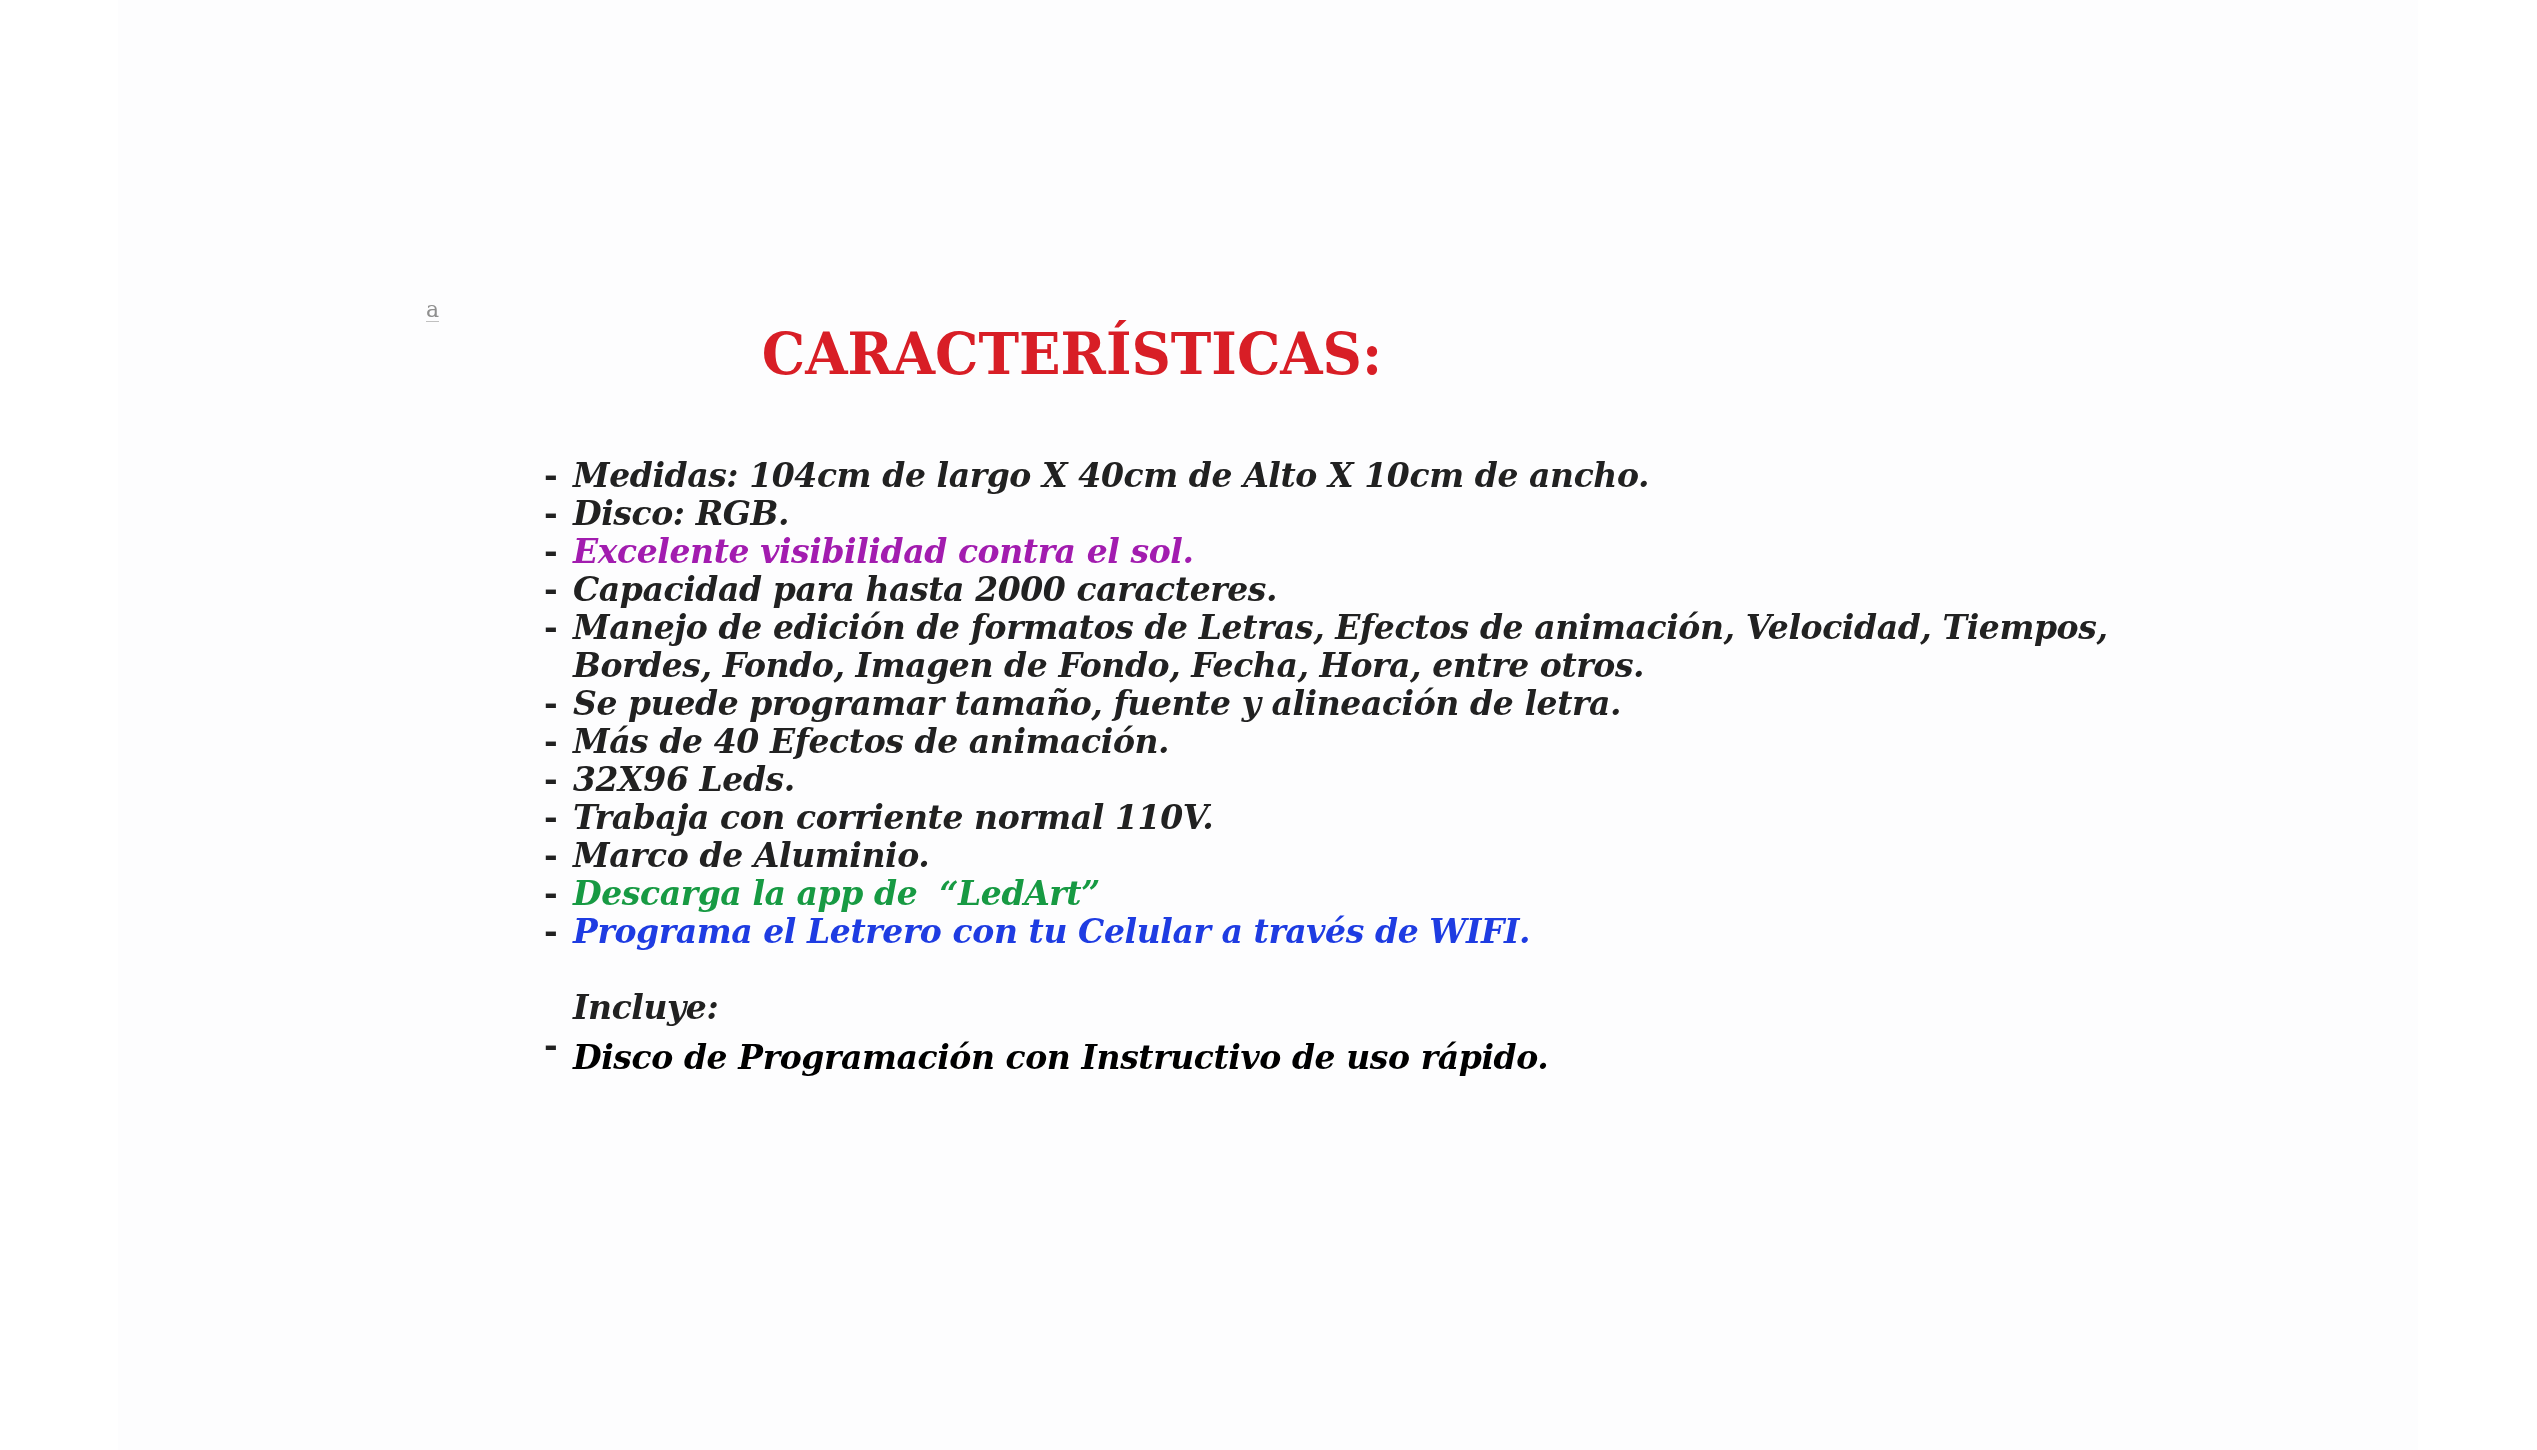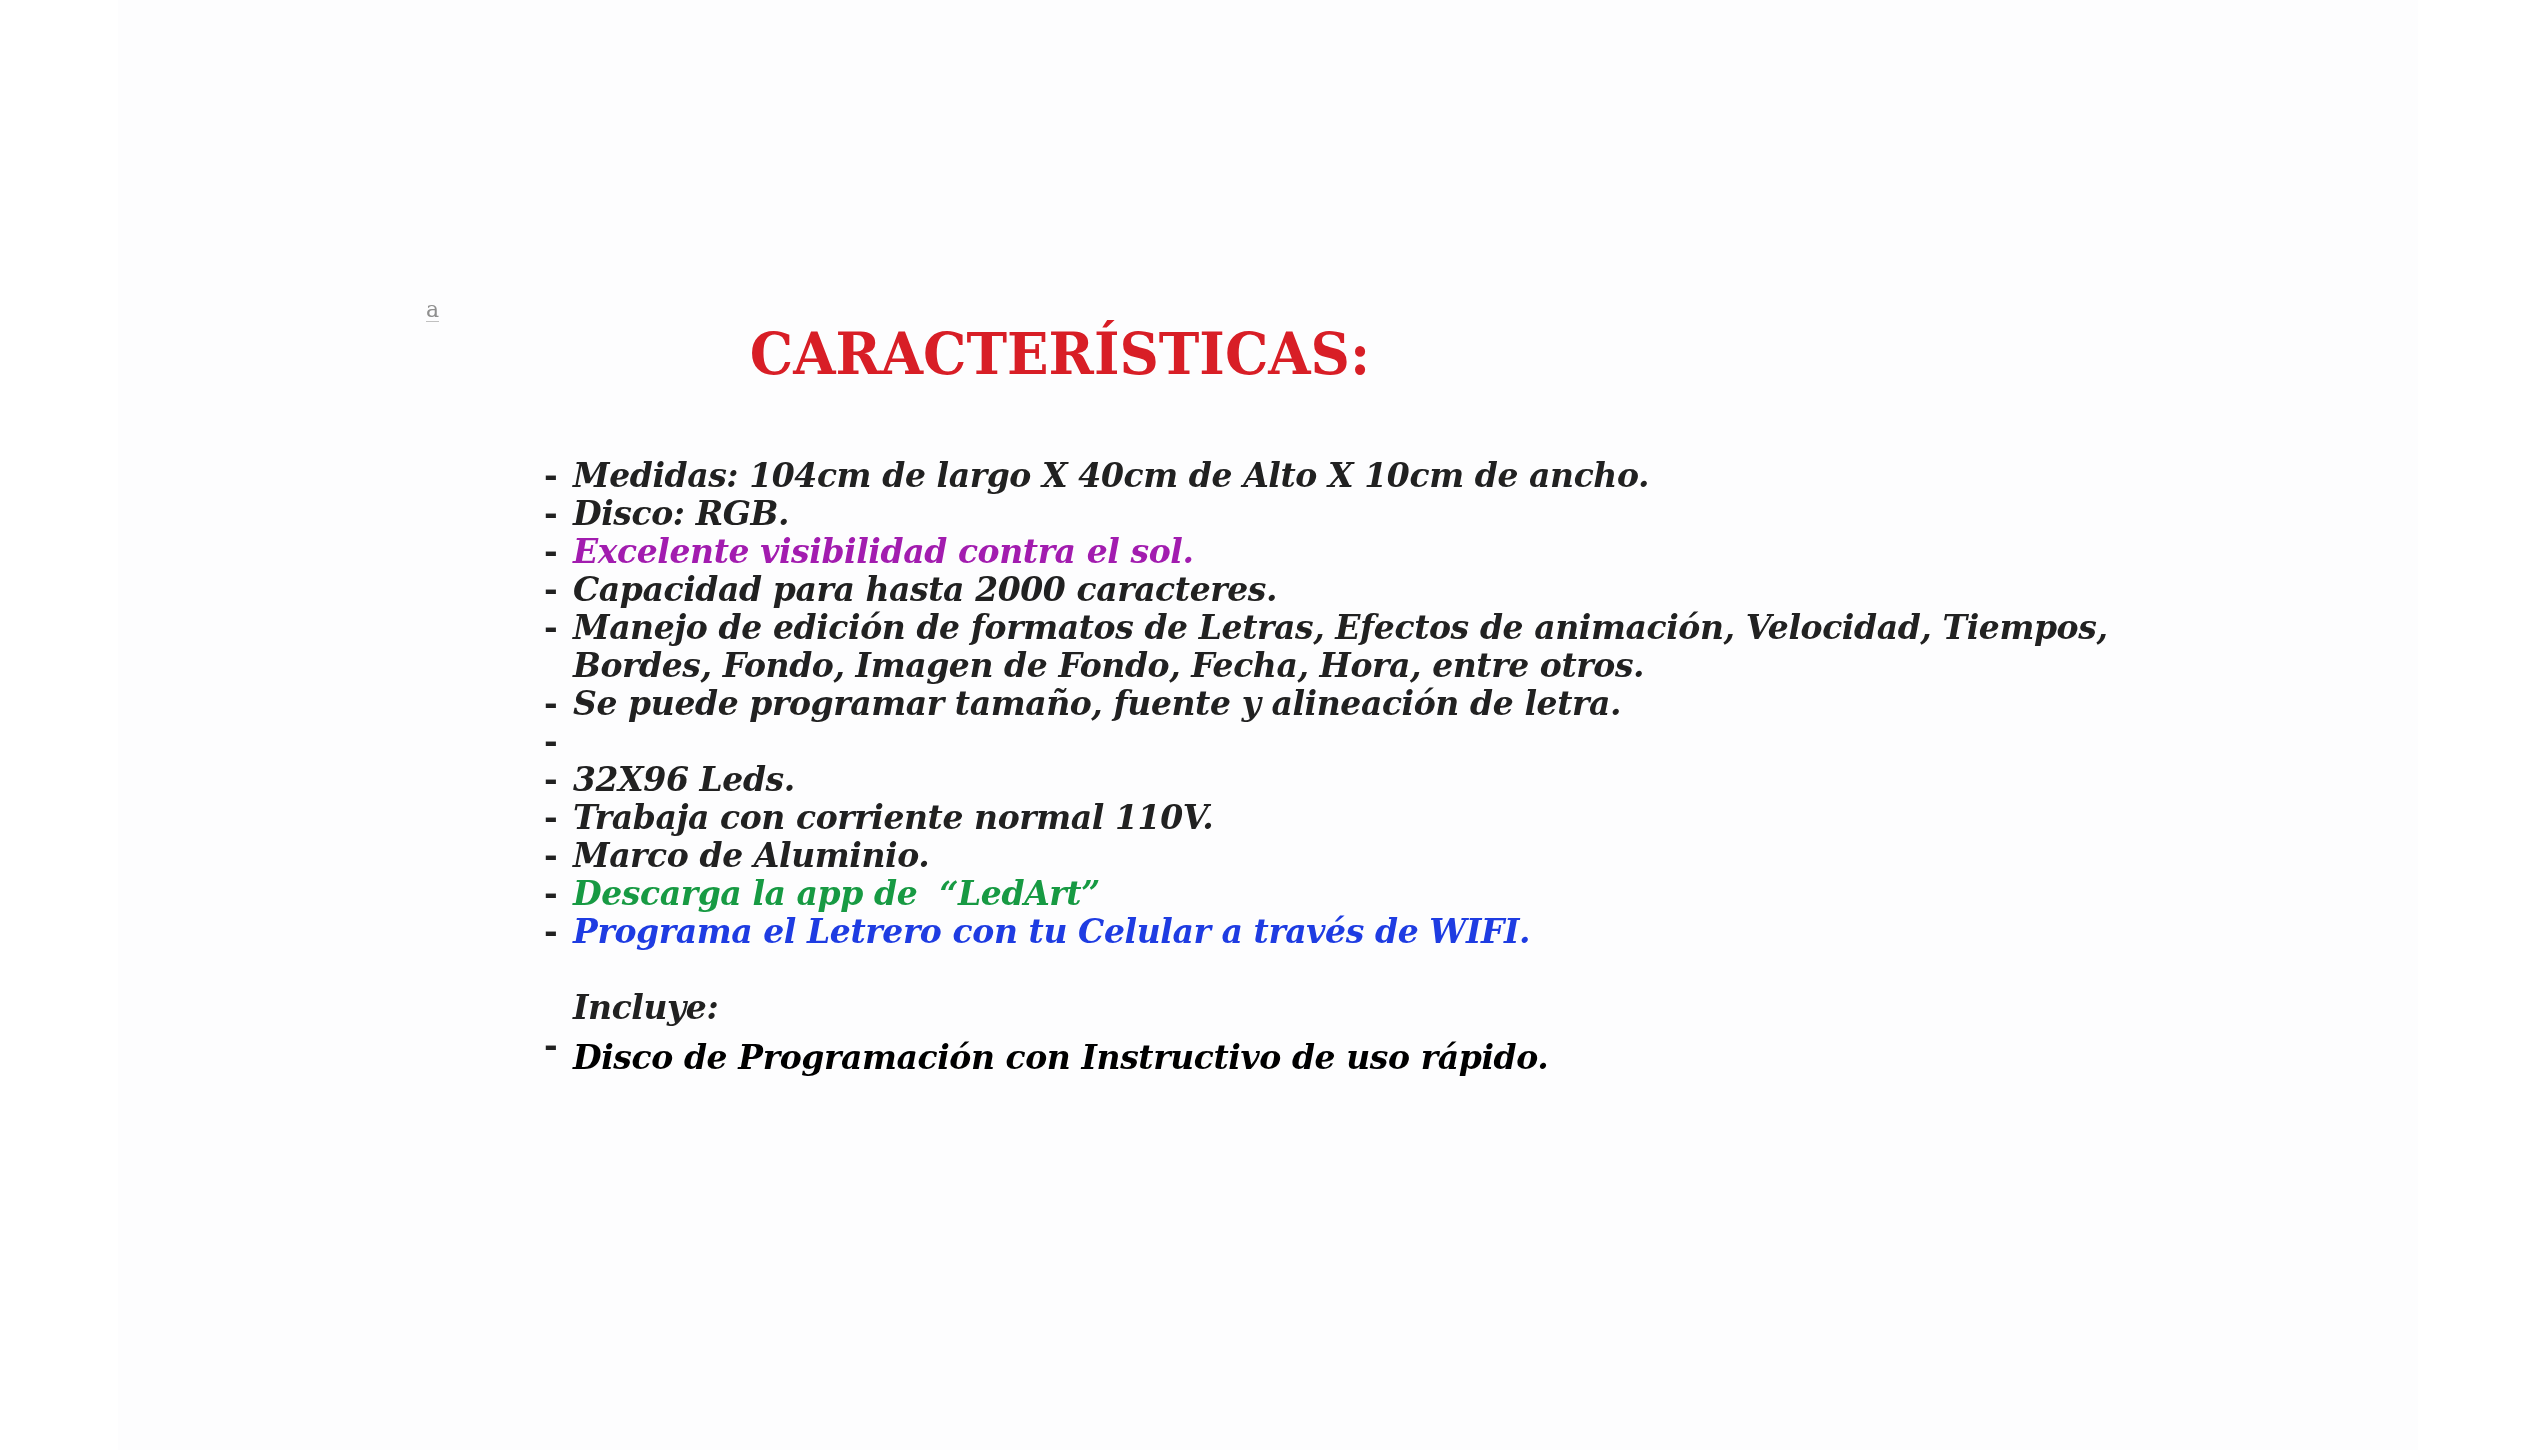--- a/index.html
+++ b/index.html
@@ -28,21 +28,21 @@
     position: absolute;
     left: 426px;
     top: 299px;
     font-size: 22px;
     line-height: 22px;
     color: #8f8f8f;
     border-bottom: 1.5px solid #c0c0c0;
   }
   .title {
     position: absolute;
-    left: 0;
+    left: 12px;
     top: 322px;
     width: 2120px;
     text-align: center;
     font-weight: bold;
     font-size: 58px;
     line-height: 64px;
     letter-spacing: 0px;
   }
   .title .condense {
     display: inline-block;
@@ -107,20 +107,21 @@
       <div class="feature-row">
         <span class="dash" style="color: rgb(33, 33, 33);"></span>
         <span class="txt" style="color: rgb(33, 33, 33);">Bordes, Fondo, Imagen de Fondo, Fecha, Hora, entre otros.</span>
       </div>
       <div class="feature-row">
         <span class="dash" style="color: rgb(33, 33, 33);">-</span>
         <span class="txt" style="color: rgb(33, 33, 33);">Se puede programar tamaño, fuente y alineación de letra.</span>
       </div>
       <div class="feature-row">
         <span class="dash" style="color: rgb(33, 33, 33);">-</span>
+        <span class="txt" style="color: rgb(33, 33, 33);">Más de 40 Efectos de animación.</span>
       </div>
       <div class="feature-row">
         <span class="dash" style="color: rgb(33, 33, 33);">-</span>
         <span class="txt" style="color: rgb(33, 33, 33);">32X96 Leds.</span>
       </div>
       <div class="feature-row">
         <span class="dash" style="color: rgb(33, 33, 33);">-</span>
         <span class="txt" style="color: rgb(33, 33, 33);">Trabaja con corriente normal 110V.</span>
       </div>
       <div class="feature-row">

